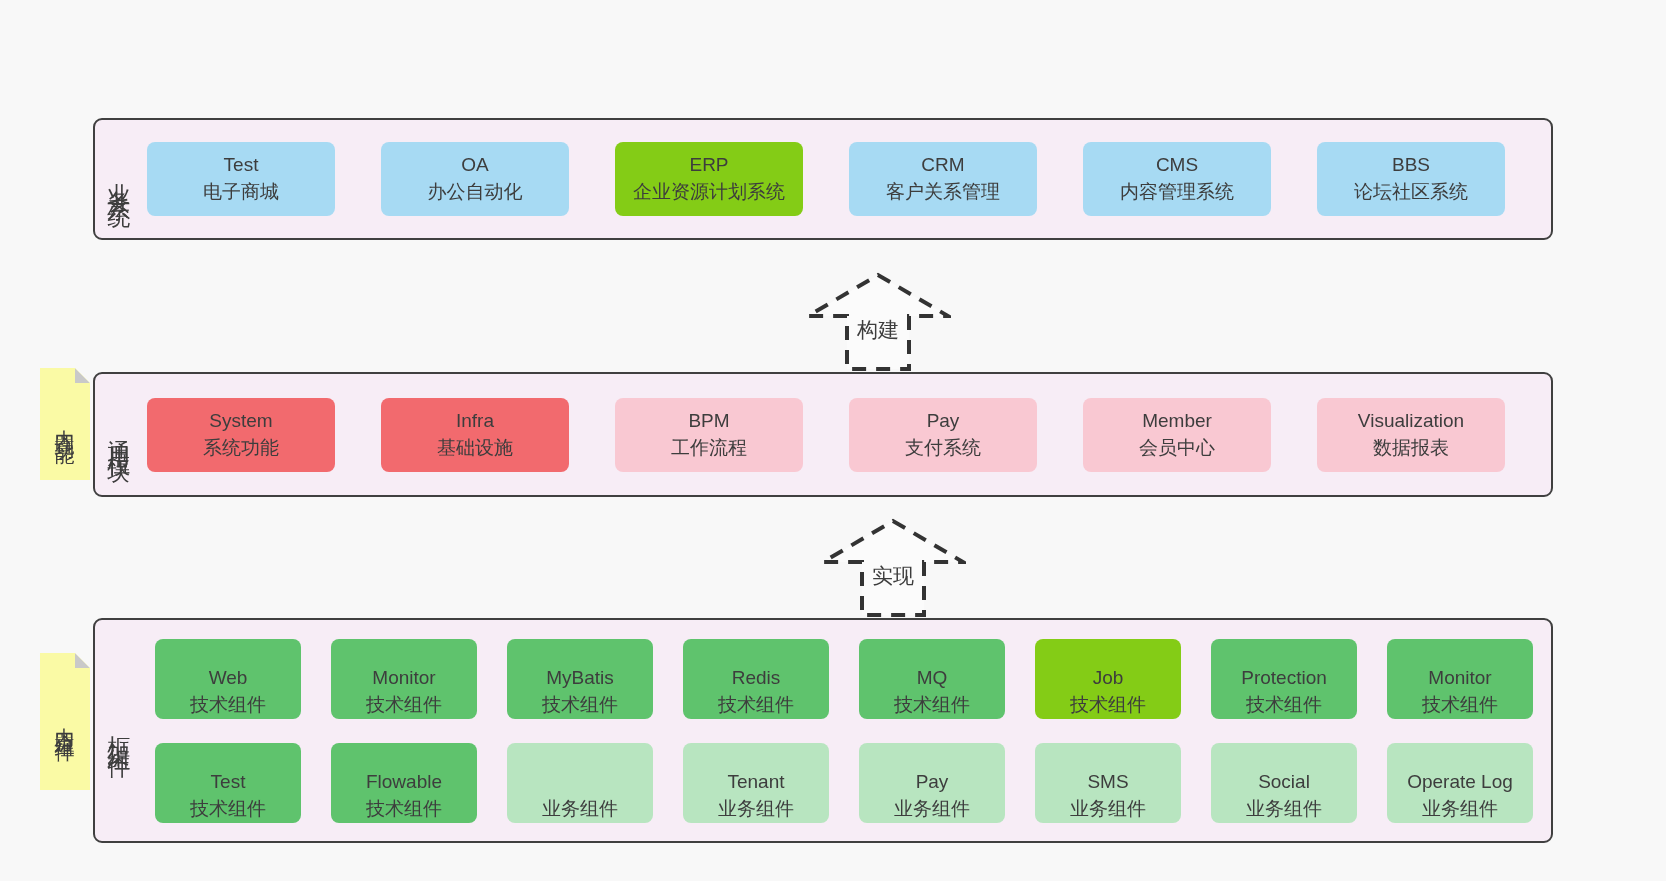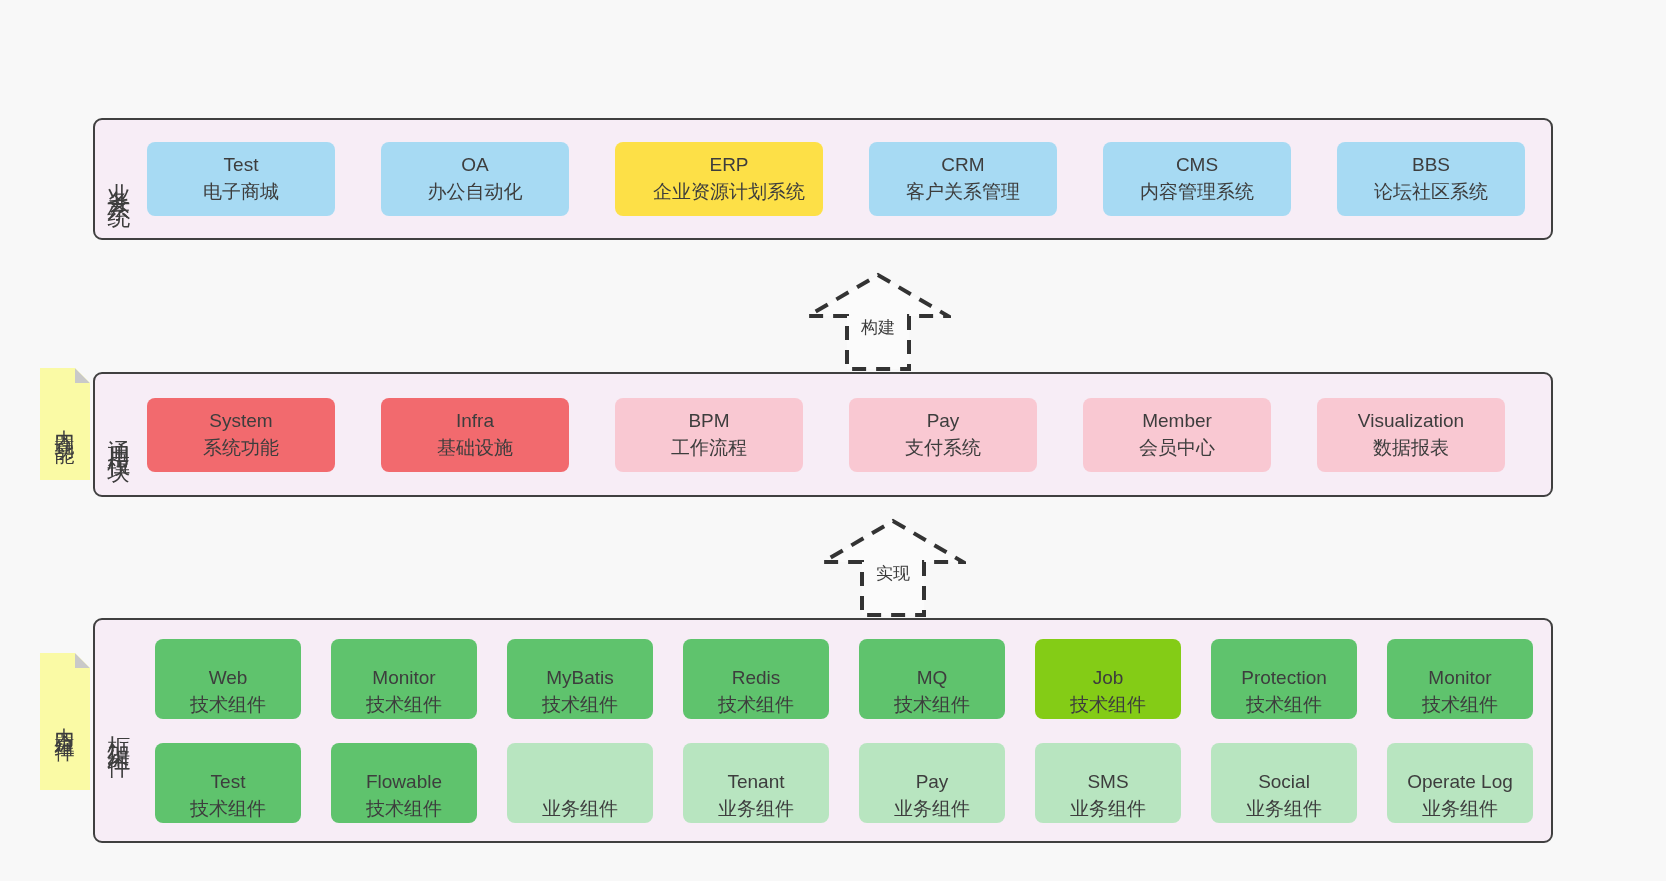--- a/index.html
+++ b/index.html
@@ -64,42 +64,42 @@
     writing-mode:vertical-rl; text-orientation:upright;
     font-size:20px; letter-spacing:5px; line-height:1.1; color:var(--text,#3d3d3d);
   }
 
   .arrow { position:absolute; width:146px; height:100px; z-index:1; }
   #arrow-build     { left:805px; top:272px; }
   #arrow-implement { left:820px; top:518px; }
   .arrow svg { display:block; width:100%; height:100%; }
   .arrow-label {
     position:absolute; left:50%; top:44px; transform:translateX(-50%);
-    font-size:17px; background:#fbfbfb; padding:0 3px; white-space:nowrap;
+    font-size:21px; background:#fbfbfb; padding:0 3px; white-space:nowrap;
     color:var(--text,#3d3d3d);
   }
 </style>
 </head>
 <body>
 
 <div>
 
   <section class="panel p-wide" id="panel-business">
     <div class="vlabel">业务系统</div>
     <div class="rows">
         <div class="box-row">
           <div class="box" style="background: rgb(167, 218, 243);">
             <div class="box-title">Test</div>
             <div class="box-sub">电子商城</div>
           </div>
           <div class="box" style="background: rgb(167, 218, 243);">
             <div class="box-title">OA</div>
             <div class="box-sub">办公自动化</div>
           </div>
-          <div class="box" style="background: #fde047; padding-left: 20px;">
+          <div class="box" style="background: #84cc16;">
             <div class="box-title">ERP</div>
             <div class="box-sub">企业资源计划系统</div>
           </div>
           <div class="box" style="background: rgb(167, 218, 243);">
             <div class="box-title">CRM</div>
             <div class="box-sub">客户关系管理</div>
           </div>
           <div class="box" style="background: rgb(167, 218, 243);">
             <div class="box-title">CMS</div>
             <div class="box-sub">内容管理系统</div>

